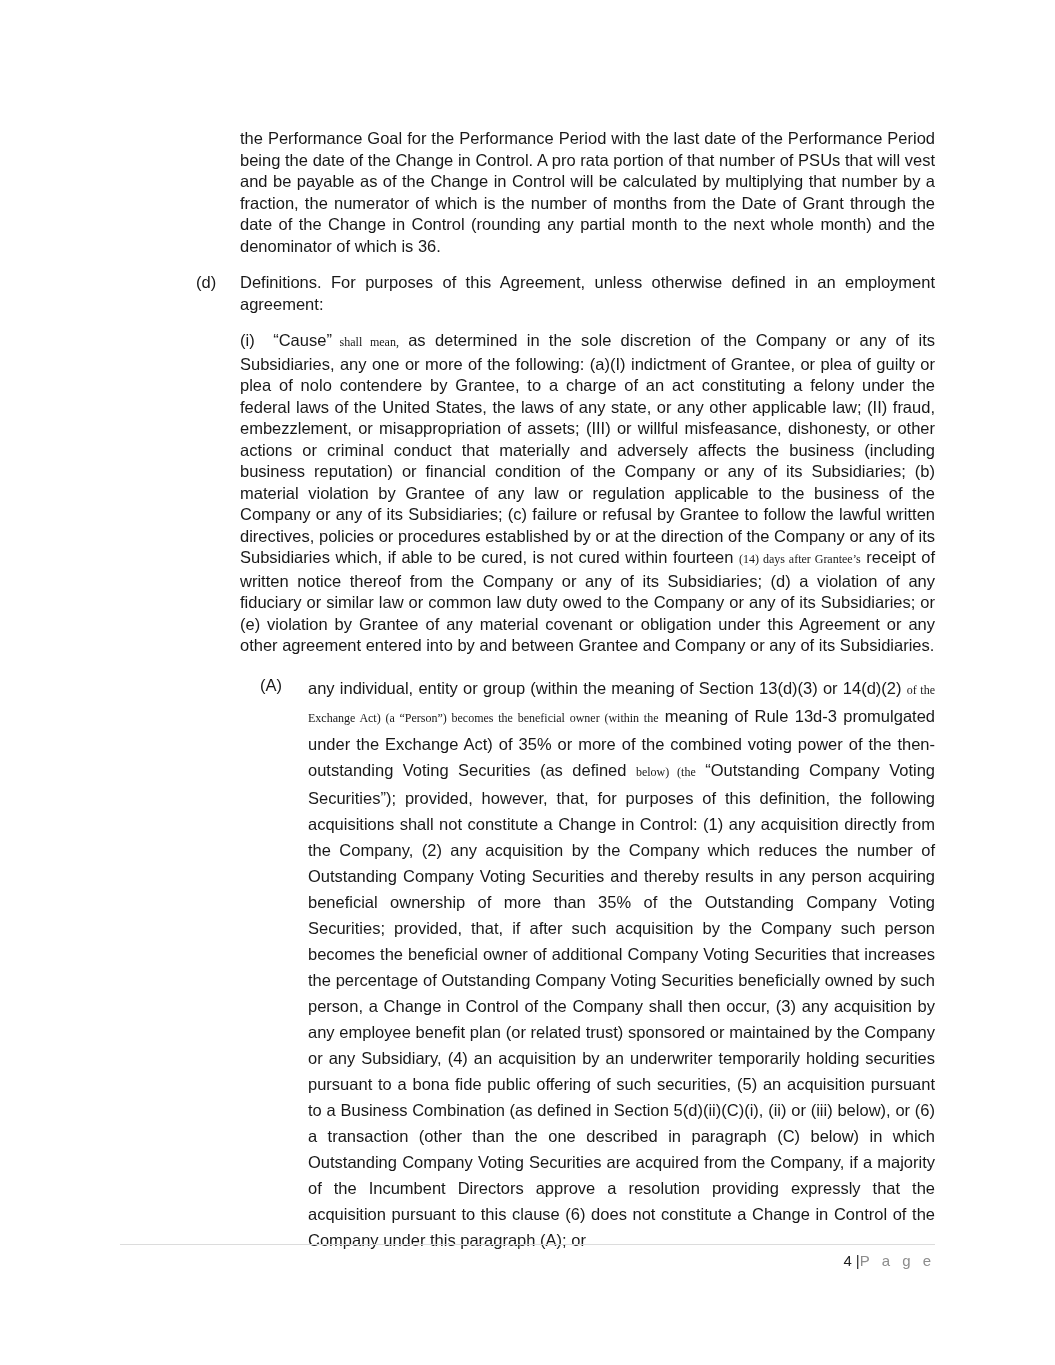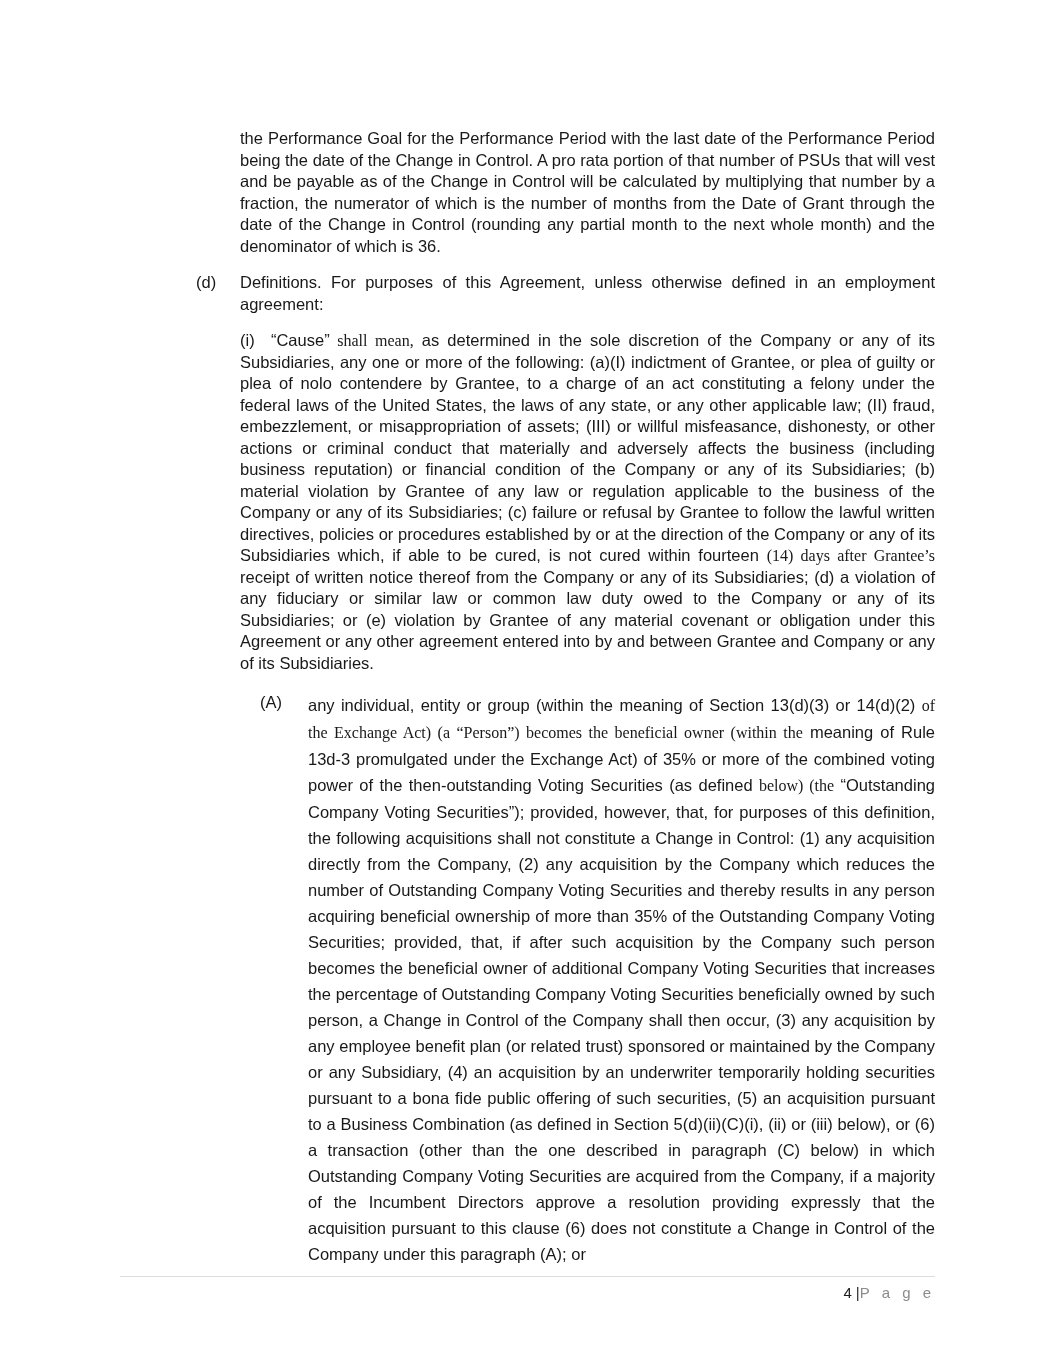--- a/index.html
+++ b/index.html
@@ -53,27 +53,27 @@
     line-height: 21.5px;
   }
   .sub-block .sub-para {
     width: 627px;
     text-align: justify;
     font-size: 16.5px;
     line-height: 26px;
   }
   .serif {
     font-family: "Liberation Serif", serif;
-    font-size: 16px;
+    font-size: 12px;
   }
   .u {
   }
   .footer {
     position: absolute;
-    top: 1276px;
+    top: 1244px;
     left: 120px;
     width: 815px;
     border-top: 1px solid #dcdcdc;
     padding-top: 7px;
     text-align: right;
     font-size: 15px;
     line-height: 18px;
   }
   .footer .num {
     color: #1c1c1c;

